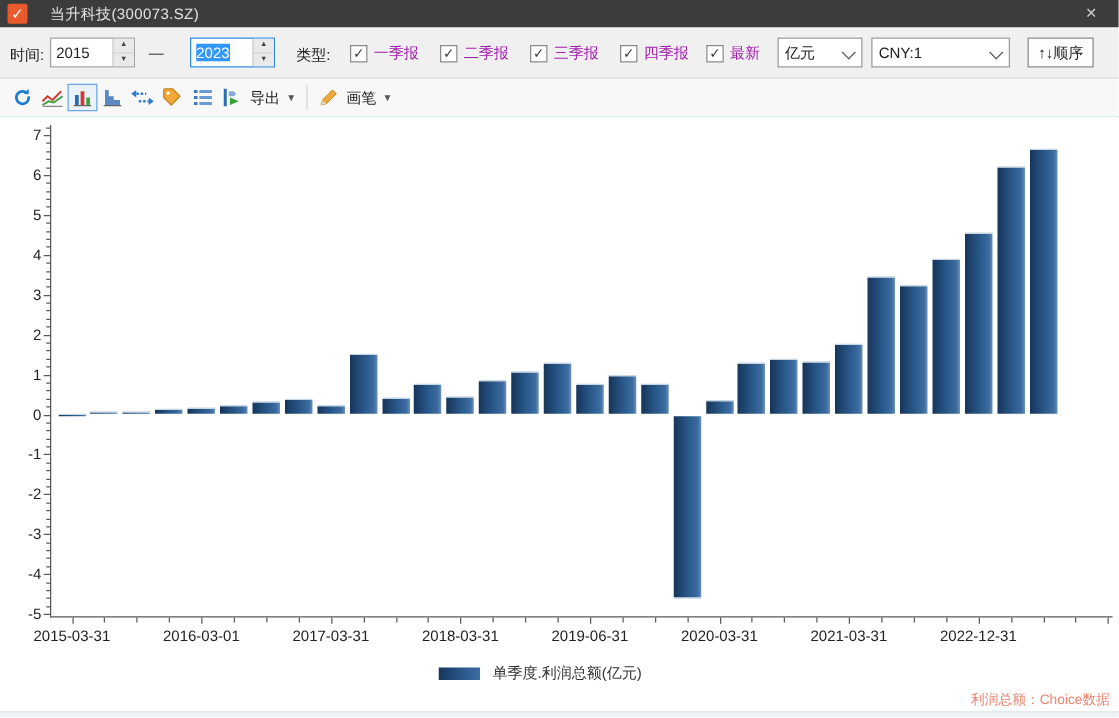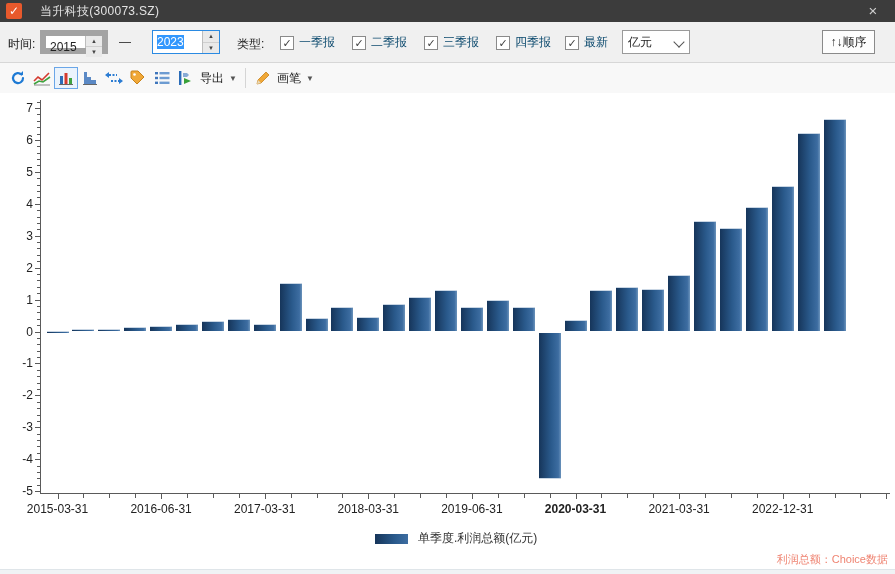--- a/index.html
+++ b/index.html
@@ -13,33 +13,33 @@
     display:flex;align-items:center;}
   .app-logo{width:16px;height:16px;margin-left:6px;background:#e8592c;border-radius:2px;
     color:#fff;font-weight:bold;font-size:12px;line-height:16px;text-align:center;}
   .win-title{color:#e3e3e3;font-size:12px;margin-left:18px;letter-spacing:.3px;}
   .win-close{position:absolute;right:10px;top:0;height:22px;width:24px;color:#cfcfcf;
     font-size:15px;line-height:22px;text-align:center;cursor:default;}
   
   .toolbar1{position:absolute;left:0;top:22px;width:895px;height:40px;background:#f0f0f0;
     border-bottom:1px solid #d7d7d7;}
   .tb-label{position:absolute;top:14px;font-size:12px;color:#1a1a1a;}
-  .spinbox{position:absolute;top:8px;height:24px;background:#fff;border:6px solid #a3a3a3;
+  .spinbox{position:absolute;top:8px;height:24px;background:#fff;border:1px solid #a3a3a3;
     box-sizing:border-box;display:flex;}
   .spinbox .val{flex:1;font-size:12px;line-height:22px;padding-left:4px;}
   .spinbox.focus{border:1px solid #2a8ae2;}
   .spinbox.focus .val span{background:#3297fd;color:#fff;}
   .spincol{width:16px;border-left:1px solid #bdbdbd;display:flex;flex-direction:column;}
   .spincol div{flex:1;background:#e9e9e9;font-size:6px;line-height:10px;text-align:center;color:#444;border-bottom:1px solid #cfcfcf;}
   .spincol div:last-child{border-bottom:none;}
   .dash{position:absolute;top:13px;color:#333;}
   .cb-group{position:absolute;top:12px;display:flex;align-items:center;}
   .cb-box{width:14px;height:14px;background:#fff;border:1px solid #8a8a8a;box-sizing:border-box;
     color:#3d3d3d;font-size:11px;line-height:12px;text-align:center;margin-right:5px;}
-  .cb-label{font-size:12px;color:#0c4a6e;}
+  .cb-label{font-size:12px;color:#a21caf;}
   .combo{position:absolute;top:8px;height:24px;background:#fff;border:1px solid #9a9a9a;
     box-sizing:border-box;font-size:12px;line-height:22px;padding-left:5px;}
   .combo .chev{position:absolute;right:6px;top:7px;width:7px;height:7px;border-right:1px solid #555;
     border-bottom:1px solid #555;transform:rotate(45deg);}
   .sortbtn{position:absolute;top:8px;height:24px;background:#fdfdfd;border:1px solid #8a8a8a;
     box-sizing:border-box;font-size:12px;line-height:22px;text-align:center;}
   
   .toolbar2{position:absolute;left:0;top:63px;width:895px;height:30px;background:#f8f8f8;
     border-bottom:1px solid #22c55e;}
   .t2{position:absolute;top:4px;height:22px;display:flex;align-items:center;}
@@ -111,20 +111,23 @@
         <div class="cb-box">✓</div>
         <span class="cb-label">四季报</span>
       </div>
       <div class="cb-group" style="left: 565px;">
         <div class="cb-box">✓</div>
         <span class="cb-label">最新</span>
       </div>
     </div>
   <div class="combo" style="left:622px;width:68px">
     <span>亿元</span><span class="chev"></span>
+  </div>
+  <div class="combo" style="left:697px;width:111px">
+    <span>CNY:1</span><span class="chev"></span>
   </div>
   <div class="sortbtn" style="left:822px;width:53px">↑↓顺序</div>
 </div>
 
 <div class="toolbar2">
   <div class="t2" style="left:6px">
     <div class="icon-btn">
       <svg width="16" height="16" viewBox="0 0 16 16">
           <path d="M13 8a5 5 0 1 1-1.5-3.5" fill="none" stroke="#1e7ad4" stroke-width="2.2" stroke-linecap="round"></path>
           <path d="M13 1v4h-4z" fill="#1e7ad4"></path>
@@ -299,25 +302,25 @@
     <div class="xtick" style="left: 679.1px; top: 401px; height: 5px;"></div>
     <div class="xtick" style="left: 705px; top: 401px; height: 4px;"></div>
     <div class="xtick" style="left: 730.9px; top: 401px; height: 4px;"></div>
     <div class="xtick" style="left: 756.8px; top: 401px; height: 4px;"></div>
     <div class="xtick" style="left: 782.7px; top: 401px; height: 5px;"></div>
     <div class="xtick" style="left: 808.6px; top: 401px; height: 4px;"></div>
     <div class="xtick" style="left: 834.5px; top: 401px; height: 4px;"></div>
     <div class="xtick" style="left: 860.4px; top: 401px; height: 4px;"></div>
     <div class="xtick" style="left: 886.3px; top: 401px; height: 5px;"></div>
     <div class="xlabel" style="left: 57.5px; top: 409px; transform: translateX(-50%);">2015-03-31</div>
-    <div class="xlabel" style="left: 161.1px; top: 409px; transform: translateX(-50%);">2016-06-31</div>
+    <div class="xlabel" style="left: 161.1px; top: 409px; transform: translateX(-50%);">2016-03-01</div>
     <div class="xlabel" style="left: 264.7px; top: 409px; transform: translateX(-50%);">2017-03-31</div>
     <div class="xlabel" style="left: 368.3px; top: 409px; transform: translateX(-50%);">2018-03-31</div>
     <div class="xlabel" style="left: 471.9px; top: 409px; transform: translateX(-50%);">2019-06-31</div>
-    <div class="xlabel" style="left: 575.5px; top: 409px; transform: translateX(-50%); font-weight: bold;">2020-03-31</div>
+    <div class="xlabel" style="left: 575.5px; top: 409px; transform: translateX(-50%);">2020-03-31</div>
     <div class="xlabel" style="left: 679.1px; top: 409px; transform: translateX(-50%);">2021-03-31</div>
     <div class="xlabel" style="left: 782.7px; top: 409px; transform: translateX(-50%);">2022-12-31</div>
     <div class="bar" style="left: 46.5px; top: 237.542px; width: 22px; height: 2px;"></div>
     <div class="bar" style="left: 72.4px; top: 235.946px; width: 22px; height: 2.5544px;"></div>
     <div class="bar" style="left: 98.3px; top: 236.265px; width: 22px; height: 2.2351px;"></div>
     <div class="bar" style="left: 124.2px; top: 234.349px; width: 22px; height: 4.1509px;"></div>
     <div class="bar" style="left: 150.1px; top: 232.753px; width: 22px; height: 5.7474px;"></div>
     <div class="bar" style="left: 176px; top: 230.837px; width: 22px; height: 7.6632px;"></div>
     <div class="bar" style="left: 201.9px; top: 228.282px; width: 22px; height: 10.2176px;"></div>
     <div class="bar" style="left: 227.8px; top: 225.728px; width: 22px; height: 12.772px;"></div>
@@ -339,19 +342,19 @@
     <div class="bar" style="left: 642.2px; top: 196.352px; width: 22px; height: 42.1476px;"></div>
     <div class="bar" style="left: 668.1px; top: 181.665px; width: 22px; height: 56.8354px;"></div>
     <div class="bar" style="left: 694px; top: 127.703px; width: 22px; height: 110.797px;"></div>
     <div class="bar" style="left: 719.9px; top: 134.727px; width: 22px; height: 103.772px;"></div>
     <div class="bar" style="left: 745.8px; top: 114.292px; width: 22px; height: 124.208px;"></div>
     <div class="bar" style="left: 771.7px; top: 92.5799px; width: 22px; height: 145.92px;"></div>
     <div class="bar" style="left: 797.6px; top: 39.8954px; width: 22px; height: 198.605px;"></div>
     <div class="bar" style="left: 823.5px; top: 26.1655px; width: 22px; height: 212.334px;"></div>
   </div>
 
-<div class="legend" style="left:375px;top:530px">
+<div class="legend" style="left:351px;top:530px">
   <div class="swatch"></div>
   <div class="ltext">单季度.利润总额(亿元)</div>
 </div>
 
 <div class="source">利润总额：Choice数据</div>
 <div class="bottomstrip"></div>
 
 </body></html>

